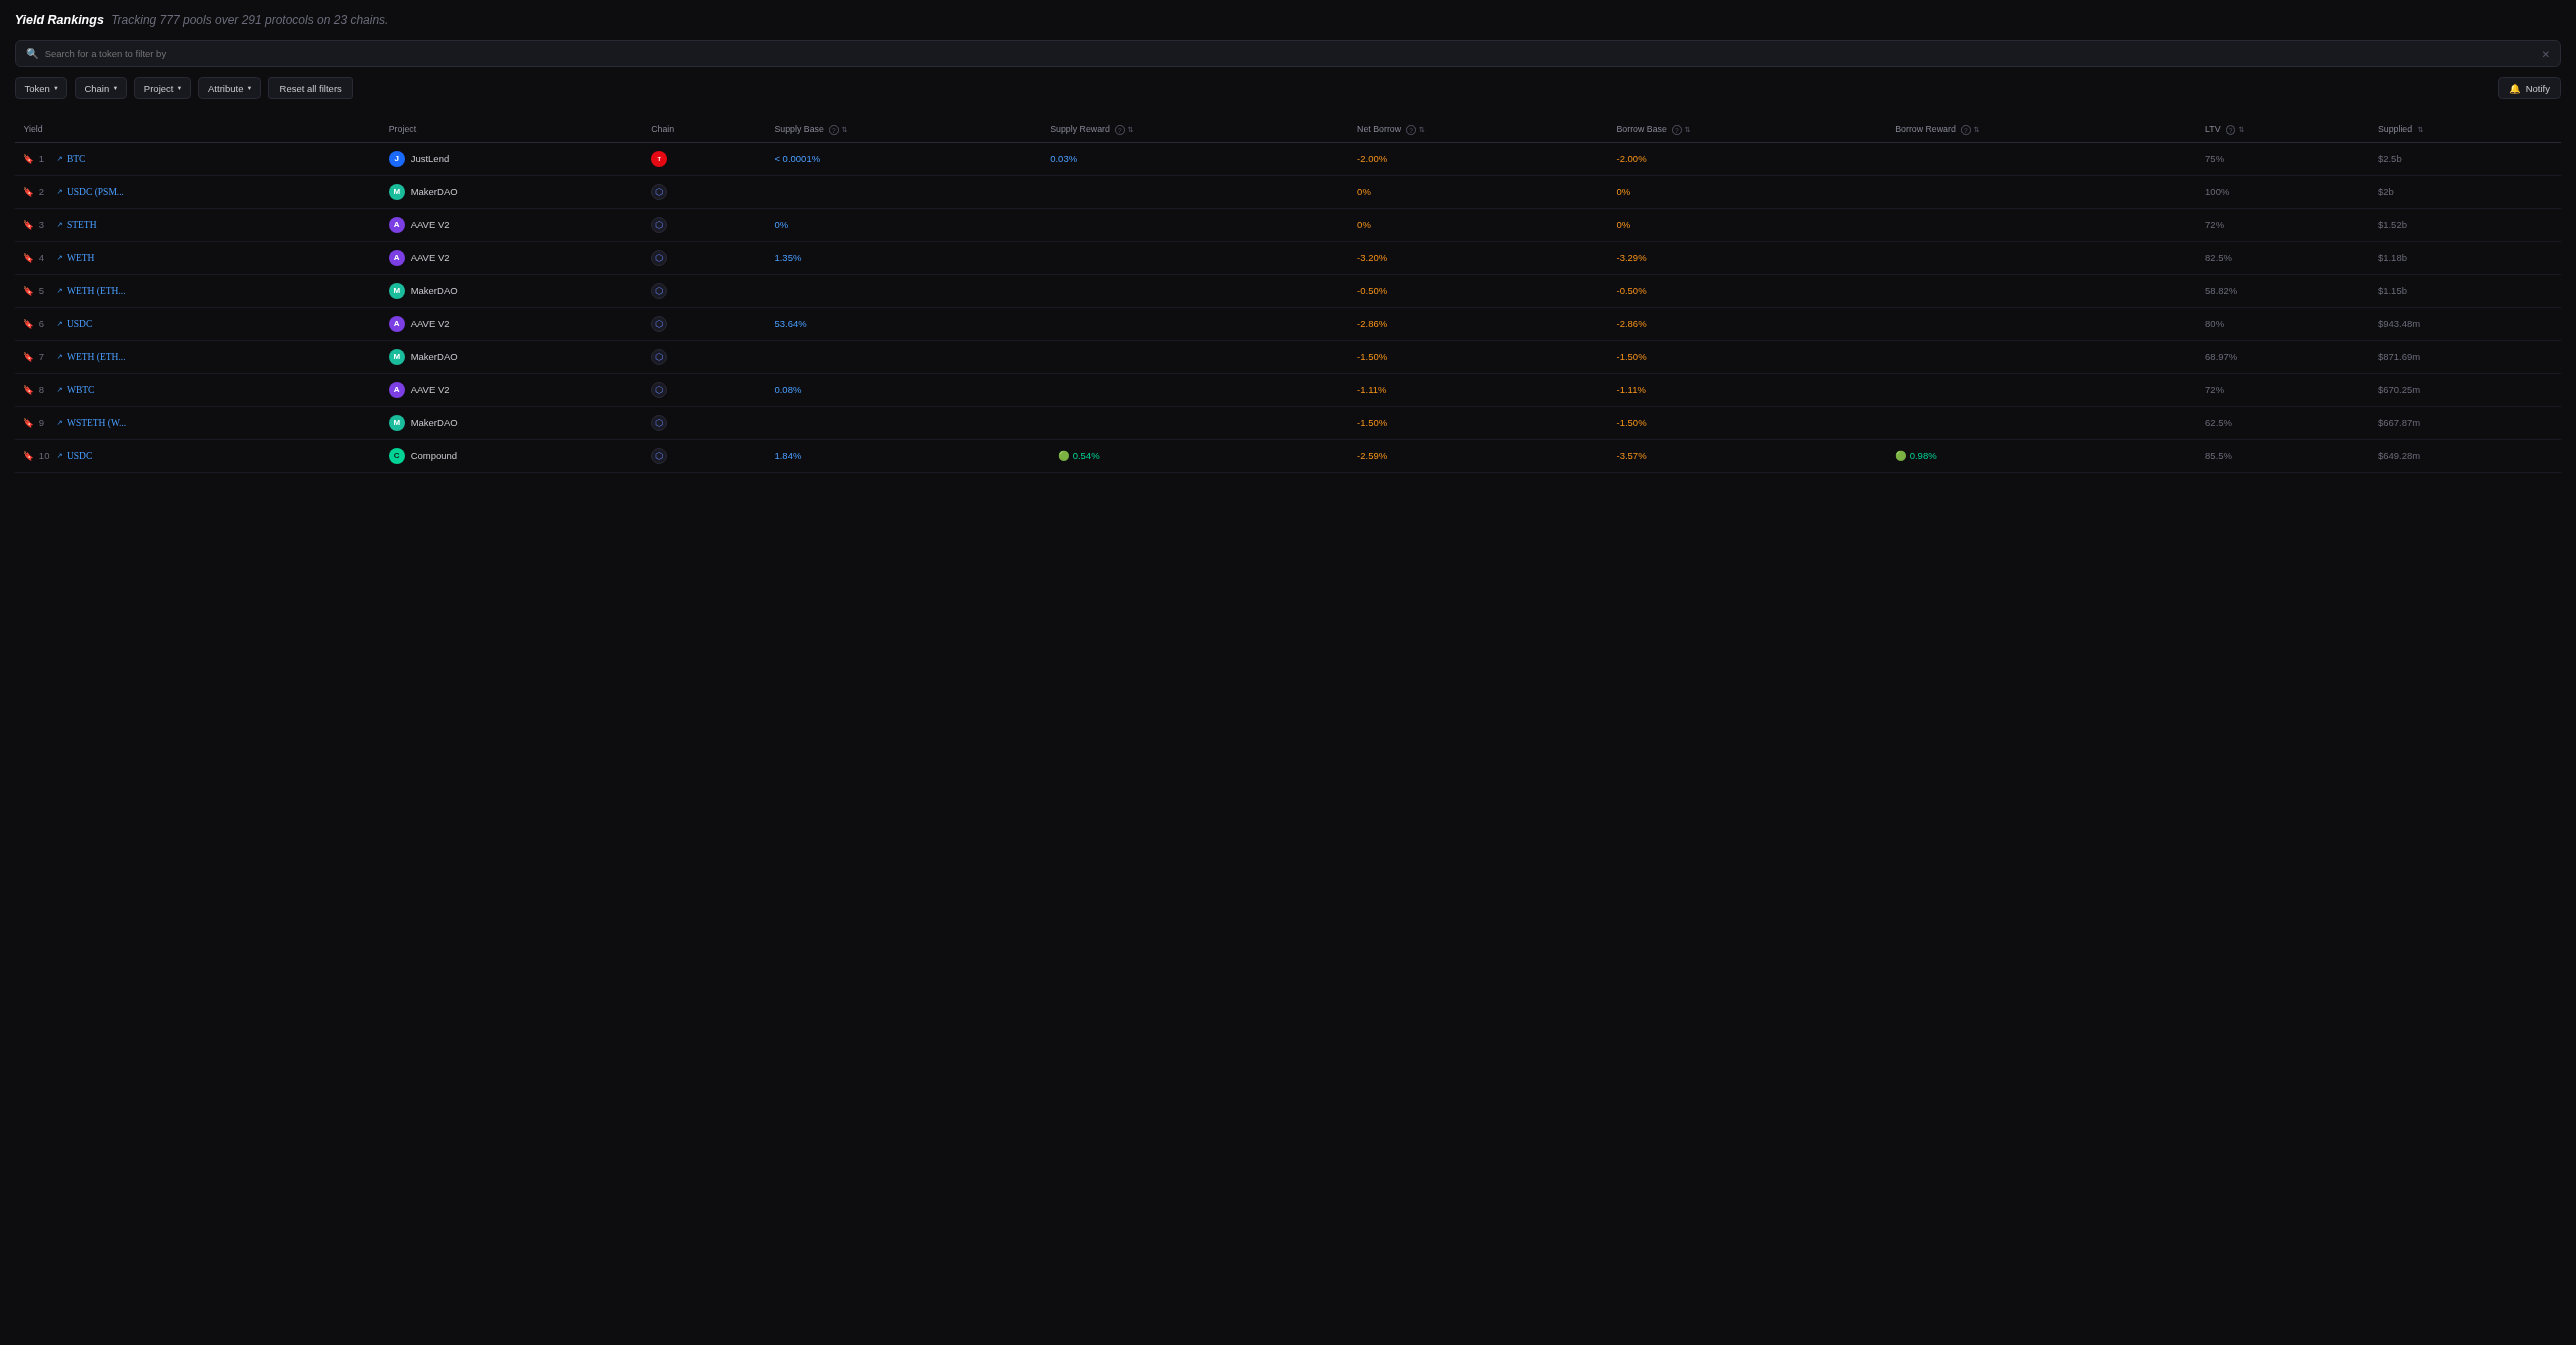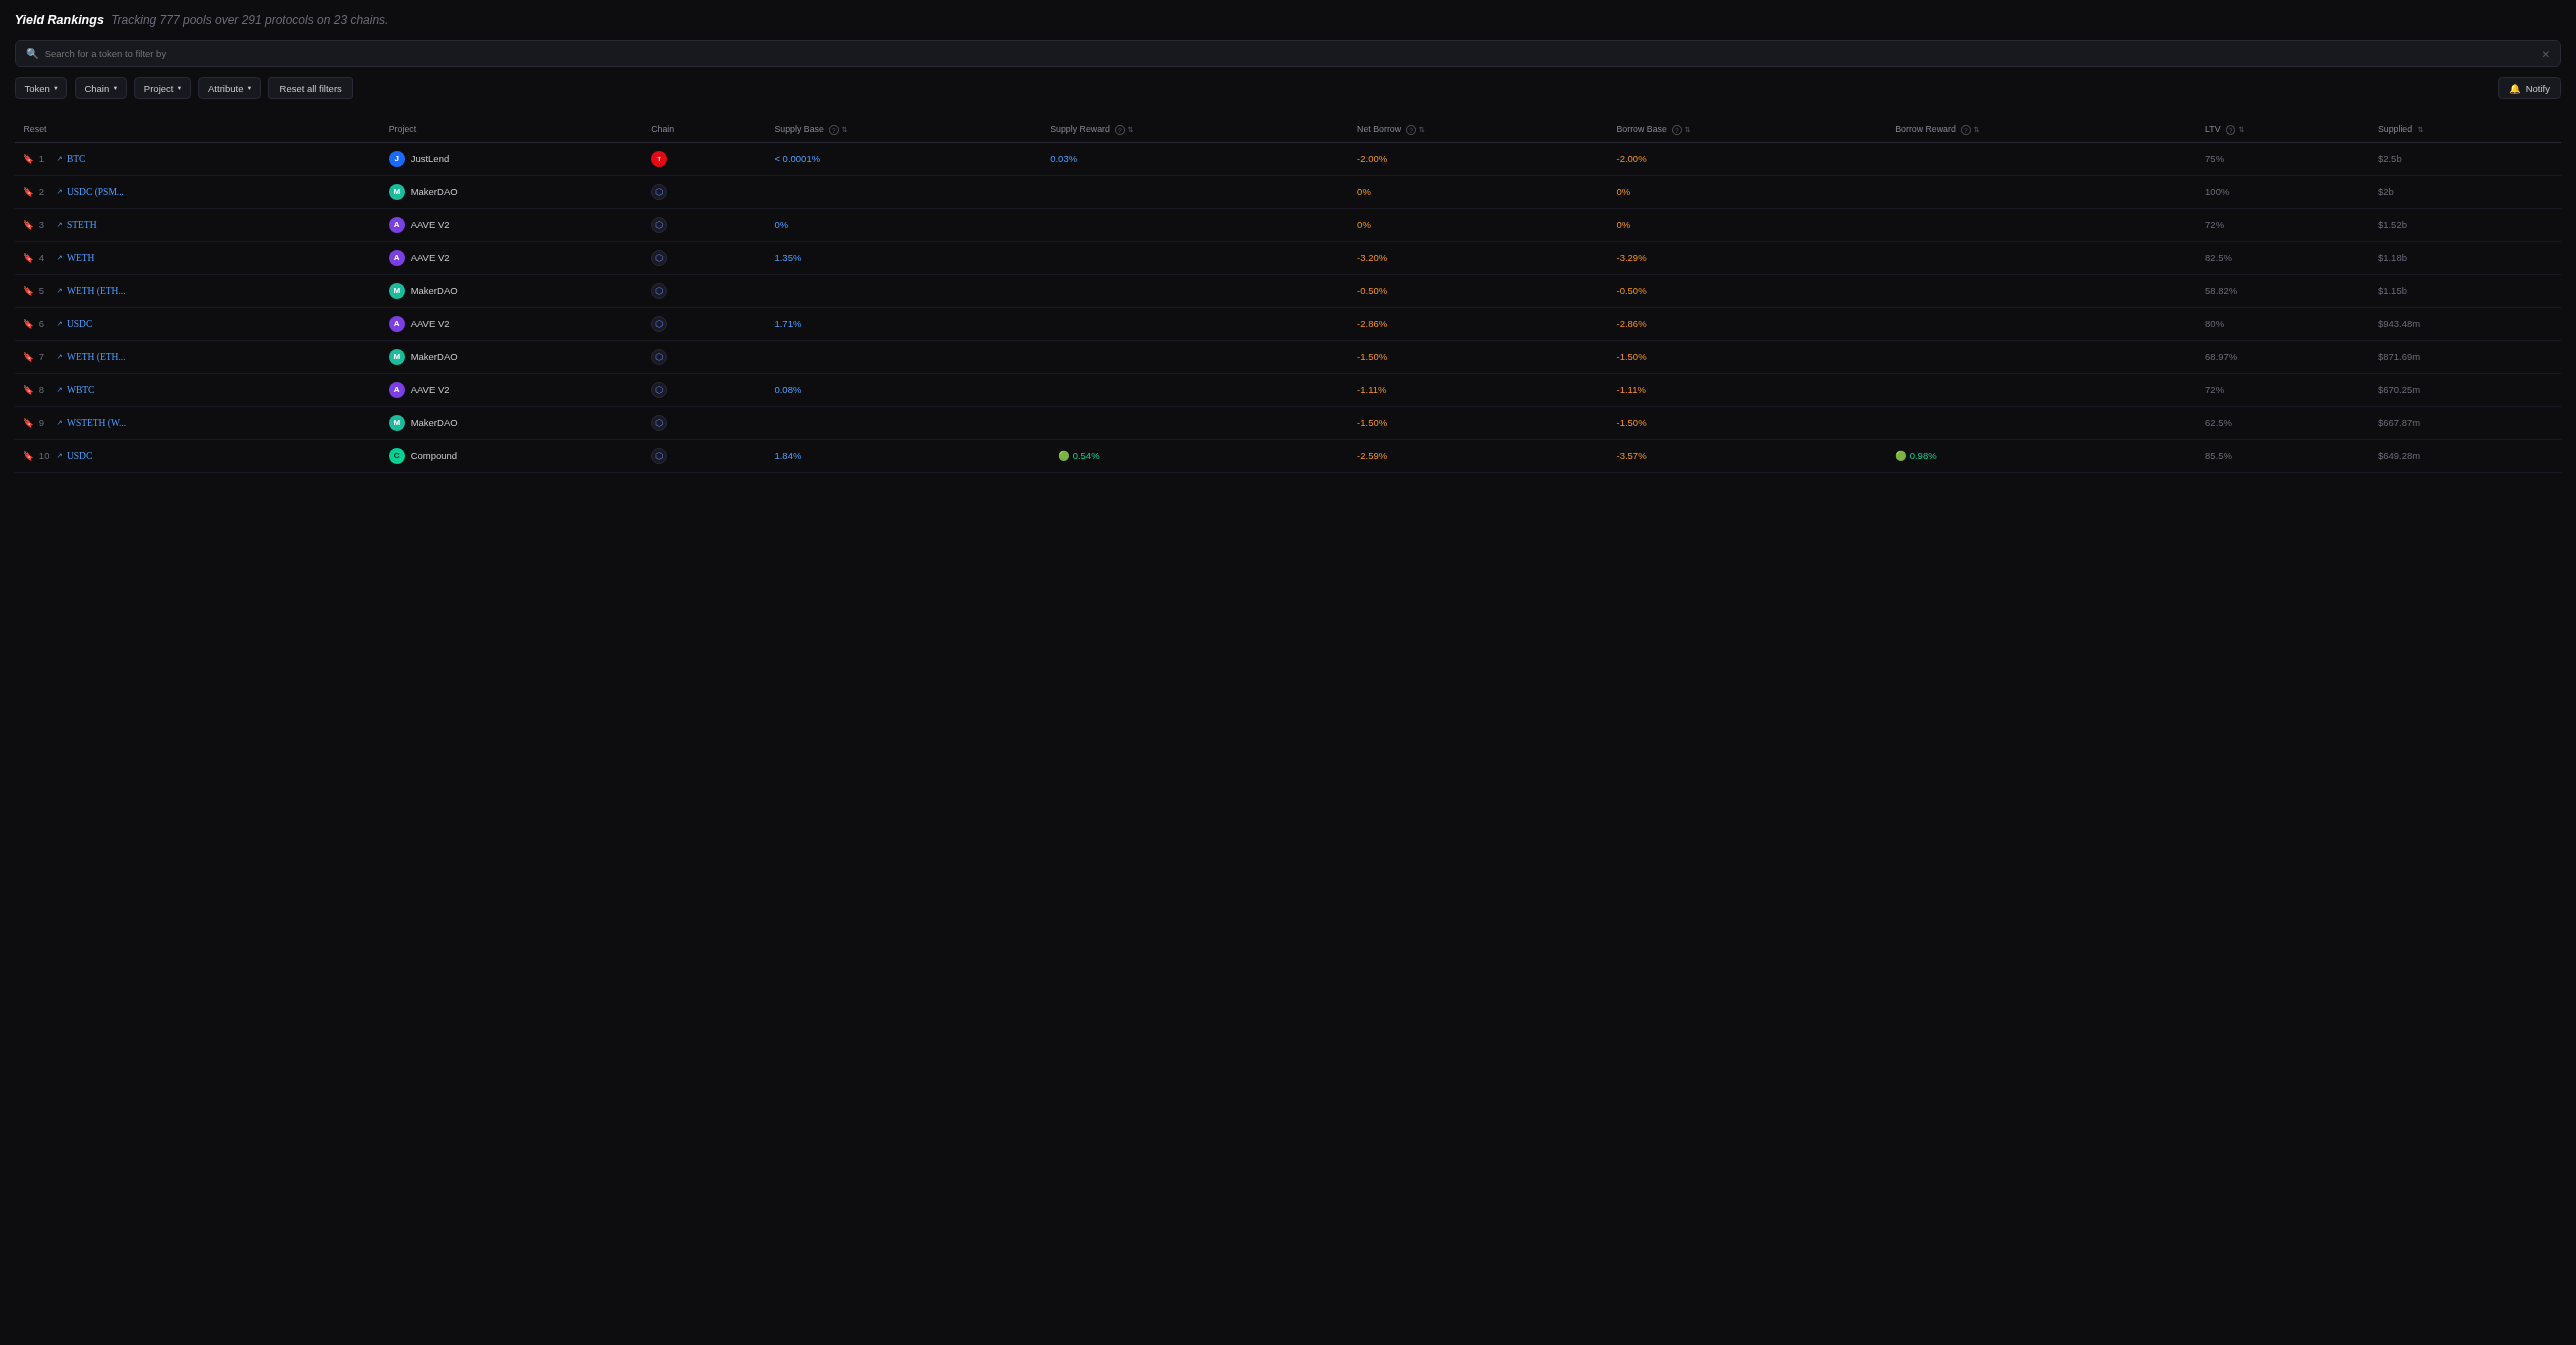--- a/index.html
+++ b/index.html
@@ -241,21 +241,21 @@
   <button class="notify-btn">
     <span>🔔</span>
     <span>Notify</span>
   </button>
 </div>
 
 <div class="table-wrapper">
   <table>
     <thead>
       <tr>
-        <th>Reset</th>
+        <th>Yield</th>
         <th>Project</th>
         <th>Chain</th>
         <th style="cursor:pointer;">
           Supply Base <span class="info-icon">?</span><span class="sort-icon">⇅</span>
         </th>
         <th style="cursor:pointer;">
           Supply Reward <span class="info-icon">?</span><span class="sort-icon">⇅</span>
         </th>
         <th style="cursor:pointer;">
           Net Borrow <span class="info-icon">?</span><span class="sort-icon">⇅</span>
@@ -426,21 +426,21 @@
       <div class="project-cell">
         <div class="project-logo logo-aave">A</div>
         <span class="project-name">AAVE V2</span>
       </div>
     </td>
     <td>
             <div class="chain-icon">
               <span class="chain-eth" style="font-size:9.5px;">⬡</span>
             </div>
           </td>
-    <td class="val-blue">1.71%</td>
+    <td class="val-blue">53.64%</td>
     <td></td>
     <td class="val-orange">-2.86%</td>
     <td class="val-orange">-2.86%</td>
     <td></td>
     <td class="val-gray">80%</td>
     <td class="val-gray">$943.48m</td>
   </tr>
         <tr>
     <td>
       <div class="pool-cell">

